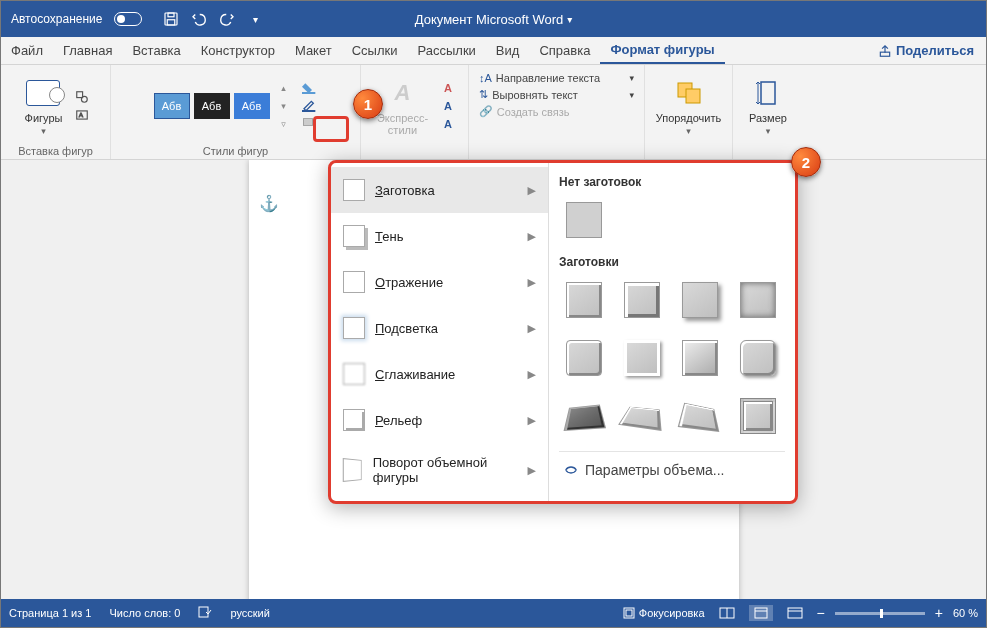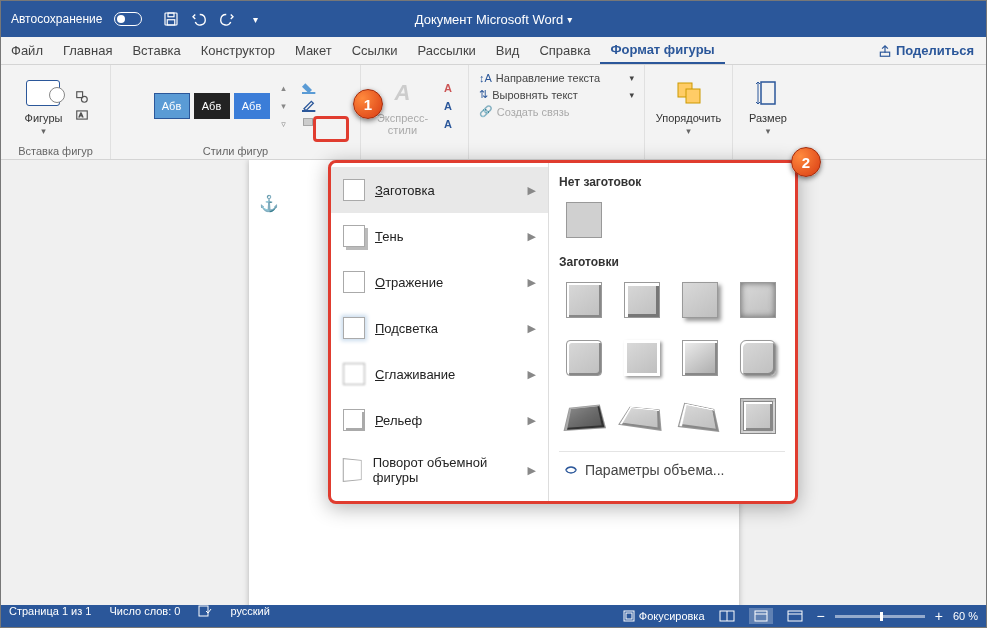--- a/index.html
+++ b/index.html
@@ -66,21 +66,21 @@
 .pbox.persp { transform: perspective(60px) rotateX(40deg) rotateY(-8deg); height: 30px; }
 .footerlink { display: flex; align-items: center; gap: 6px; padding: 10px 4px 6px; font-size: 14px; color: #444; border-top: 1px solid #e4e4e4; }
 
 
 .bubble { position: absolute; width: 30px; height: 30px; border-radius: 50%; background: radial-gradient(circle at 30% 30%, #ff8a3d, #d83a12); color: #fff; font-weight: bold; display: flex; align-items: center; justify-content: center; font-size: 15px; box-shadow: 0 2px 5px rgba(0,0,0,0.5); border: 1px solid #a02a0c; z-index: 20; }
 
 
 .redbox { position: absolute; left: 312px; top: 115px; width: 36px; height: 26px; border: 3px solid #e03c2f; border-radius: 4px; z-index: 15; }
 
 
-.status { position: absolute; bottom: 0; left: 0; right: 0; height: 22px; background: #2b579a; color: #fff; font-size: 11px; display: flex; padding: 0 8px; gap: 18px; }
+.status { position: absolute; bottom: 0; left: 0; right: 0; height: 28px; background: #2b579a; color: #fff; font-size: 11px; display: flex; align-items: center; padding: 0 8px; gap: 18px; }
 .status .right { margin-left: auto; display: flex; align-items: center; gap: 10px; }
 .zoomslider { width: 90px; height: 3px; background: rgba(255,255,255,0.5); position: relative; }
 .zoomslider::after { content: ""; position: absolute; left: 50%; top: -3px; width: 3px; height: 9px; background: #fff; }
 .viewbtn { width: 24px; height: 16px; display: flex; align-items: center; justify-content: center; }
 .viewbtn.active { background: rgba(255,255,255,0.25); }
 </style>
 </head>
 <body>
 
 <div class="win">

